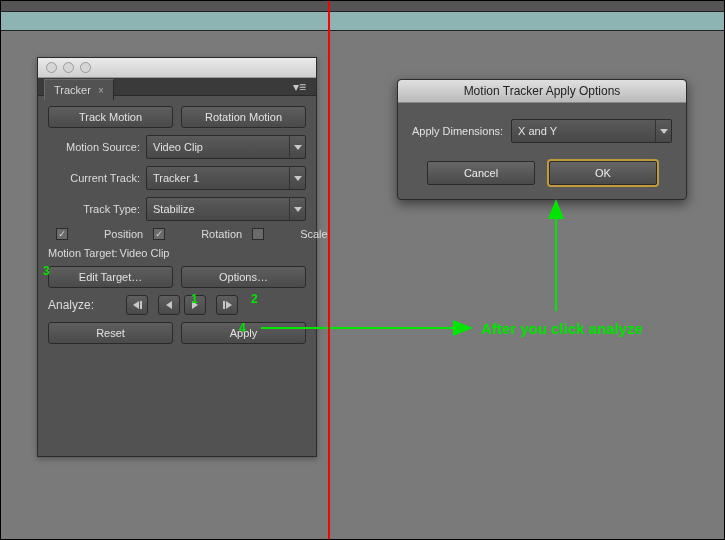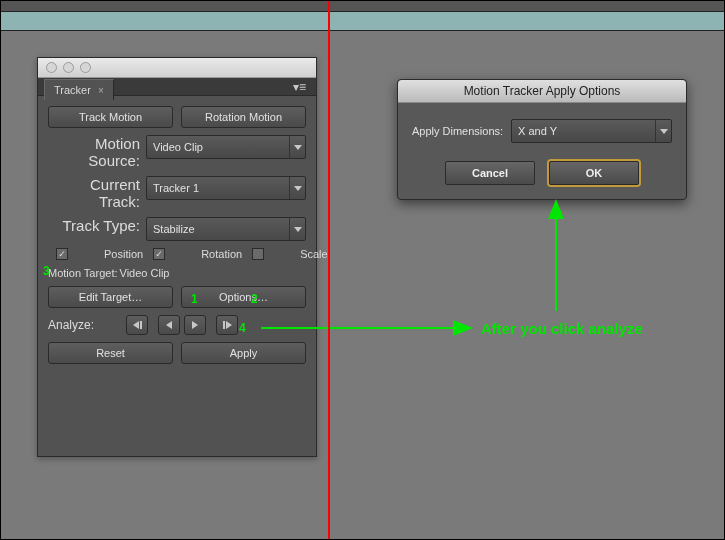--- a/index.html
+++ b/index.html
@@ -12,22 +12,22 @@
   .panel-wrap { position: absolute; left: 36px; top: 56px; width: 280px; height: 400px; background: #525252; border: 1px solid #2a2a2a; box-shadow: 0 2px 6px rgba(0,0,0,0.3); }
   .titlebar { height: 20px; background: linear-gradient(#eaeaea,#cfcfcf); border-bottom: 1px solid #999; display: flex; align-items: center; padding-left: 8px; gap: 6px; }
   .tbtn { width: 11px; height: 11px; border-radius: 50%; background: #d6d6d6; border: 1px solid #9a9a9a; }
   .tabbar { height: 18px; background: #3a3a3a; display: flex; align-items: center; padding: 0 6px; border-bottom: 1px solid #2a2a2a; }
   .tab { font-size: 11px; color: #d8d8d8; background: #525252; padding: 4px 9px; border-top: 1px solid #6a6a6a; border-left: 1px solid #6a6a6a; border-right: 1px solid #2a2a2a; position: relative; top: 3px; }
   .tab-x { margin-left: 4px; color: #aaa; font-size: 10px; }
   .spacer { flex: 1; }
   .menu-icon { color: #c8c8c8; font-size: 12px; padding: 0 4px; }
 
   .panel-body { padding: 10px 10px; color: #dcdcdc; font-size: 11px; }
-  .row { display: flex; margin-bottom: 7px; }
-  .row .lbl { width: 98px; text-align: right; padding-right: 6px; color: #dcdcdc; font-size: 15px; }
+  .row { display: flex; align-items: center; margin-bottom: 7px; }
+  .row .lbl { width: 98px; text-align: right; padding-right: 6px; color: #dcdcdc; font-size: 11px; }
   .btn { background: linear-gradient(#5e5e5e,#4a4a4a); border: 1px solid #2a2a2a; color: #e2e2e2; font-size: 11px; padding: 4px 8px; border-radius: 3px; text-align: center; }
   .ddl { display: flex; align-items: center; background: linear-gradient(#5a5a5a,#484848); border: 1px solid #2a2a2a; border-radius: 2px; padding: 0; height: 24px; min-width: 110px; }
   .ddl-val { flex: 1; padding: 0 6px; font-size: 11px; color: #e2e2e2; }
   .ddl-arrow { width: 16px; height: 100%; border-left: 1px solid #333; display: flex; align-items: center; justify-content: center; }
   .tri-down { width: 0; height: 0; border-left: 4px solid transparent; border-right: 4px solid transparent; border-top: 5px solid #c8c8c8; }
   .chk { display: flex; align-items: center; margin-right: 10px; gap: 32px; }
   .chk-box { width: 12px; height: 12px; border: 1px solid #2a2a2a; background: #6a6a6a; margin-right: 4px; display: flex; align-items: center; justify-content: center; font-size: 9px; color: #dcdcdc; }
   .chk-box.on::after { content: "✓"; }
 
   .row.twobtn { gap: 8px; }
@@ -45,21 +45,21 @@
   .annot { color: #00e600; font-weight: bold; font-size: 12px; position: absolute; pointer-events: none; }
   .annot-text-r { position: absolute; left: 480px; top: 319px; color: #00e600; font-weight: bold; font-size: 15px; }
 
   
   .dialog { position: absolute; left: 396px; top: 78px; width: 290px; background: #585858; border: 1px solid #2a2a2a; box-shadow: 0 4px 12px rgba(0,0,0,0.5); border-radius: 4px; }
   .dialog-title { background: linear-gradient(#e0e0e0,#bababa); border-bottom: 1px solid #888; color: #222; font-size: 12px; text-align: center; padding: 4px 0; border-radius: 4px 4px 0 0; }
   .dialog-body { padding: 16px 14px 14px; }
   .dlg-row { display: flex; align-items: center; margin-bottom: 18px; }
   .dlg-lbl { color: #e2e2e2; font-size: 11px; margin-right: 8px; }
   .dlg-btns { display: flex; justify-content: center; gap: 14px; }
-  .dlg-btn { background: linear-gradient(#666,#4a4a4a); border: 1px solid #2a2a2a; color: #eee; font-size: 11px; padding: 5px 0; width: 90px; border-radius: 2px; text-align: center; font-weight: bold; }
+  .dlg-btn { background: linear-gradient(#666,#4a4a4a); border: 1px solid #2a2a2a; color: #eee; font-size: 11px; padding: 5px 0; width: 108px; border-radius: 2px; text-align: center; }
   .dlg-btn.primary { box-shadow: 0 0 0 2px #c29a3a; }
 
   
   .arrow-svg { position: absolute; pointer-events: none; }
 </style>
 </head>
 <body>
 
 <div class="top-bar-1"></div>
 <div class="top-bar-2"></div>

